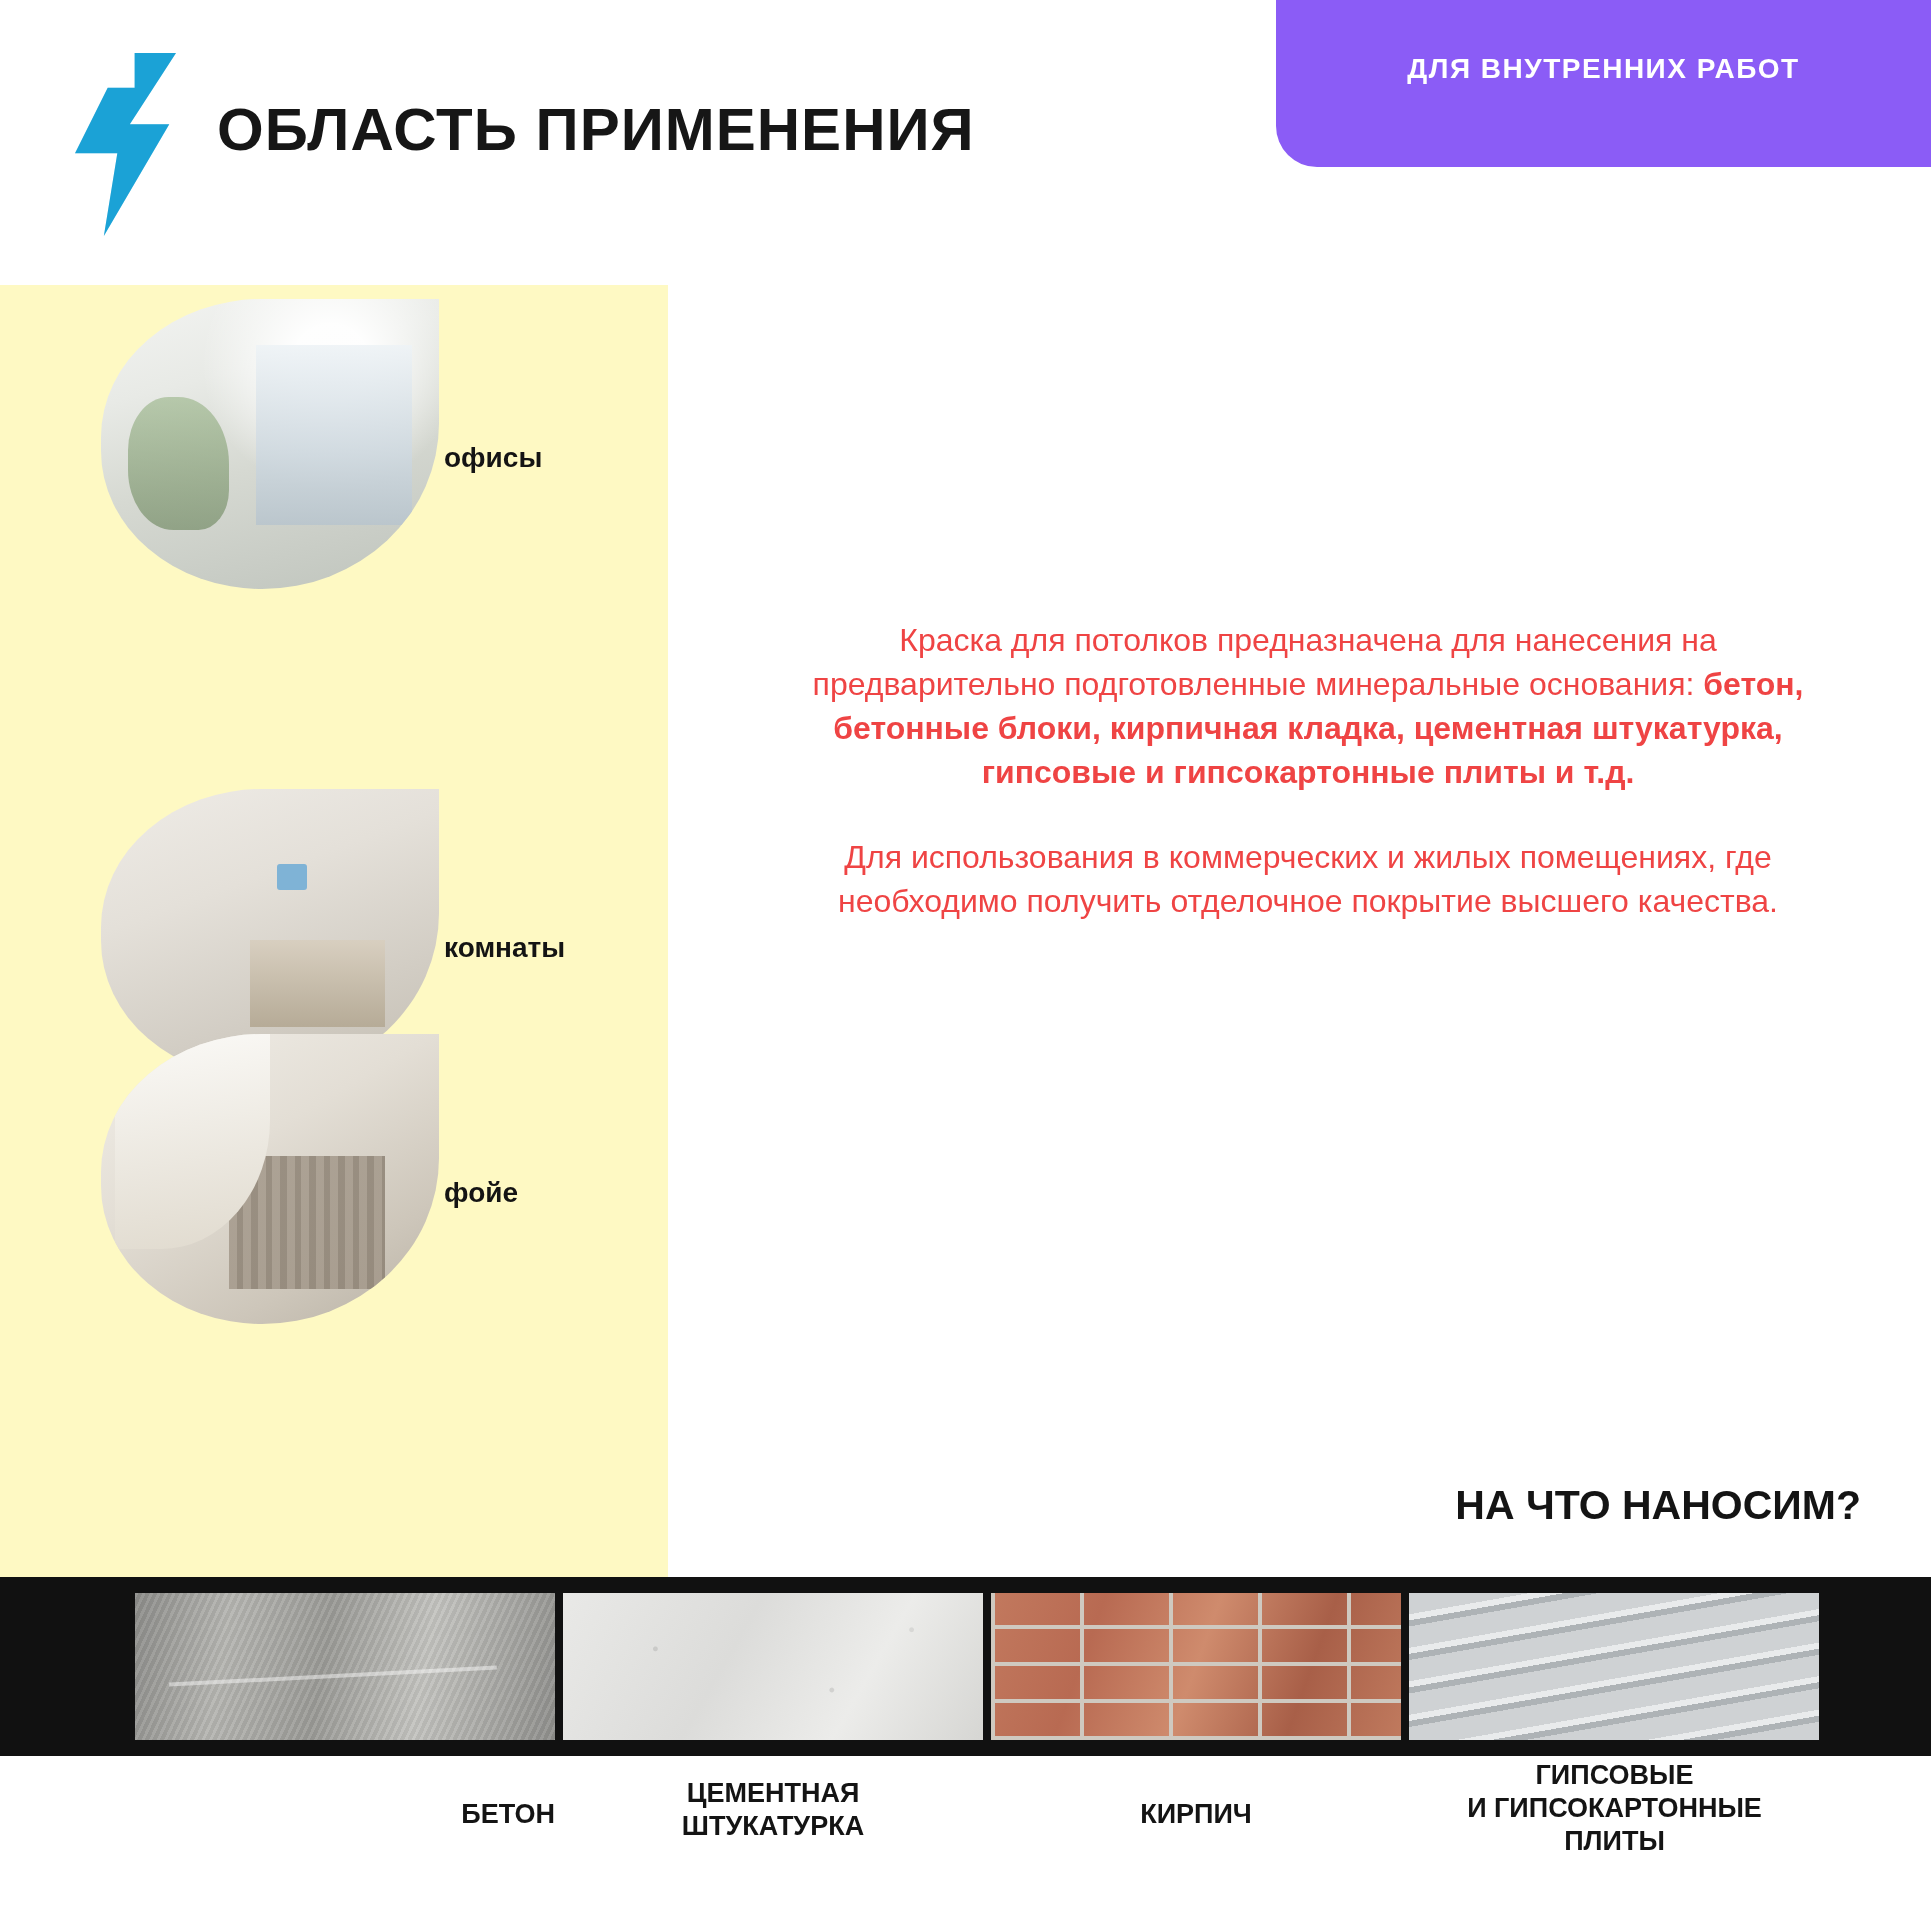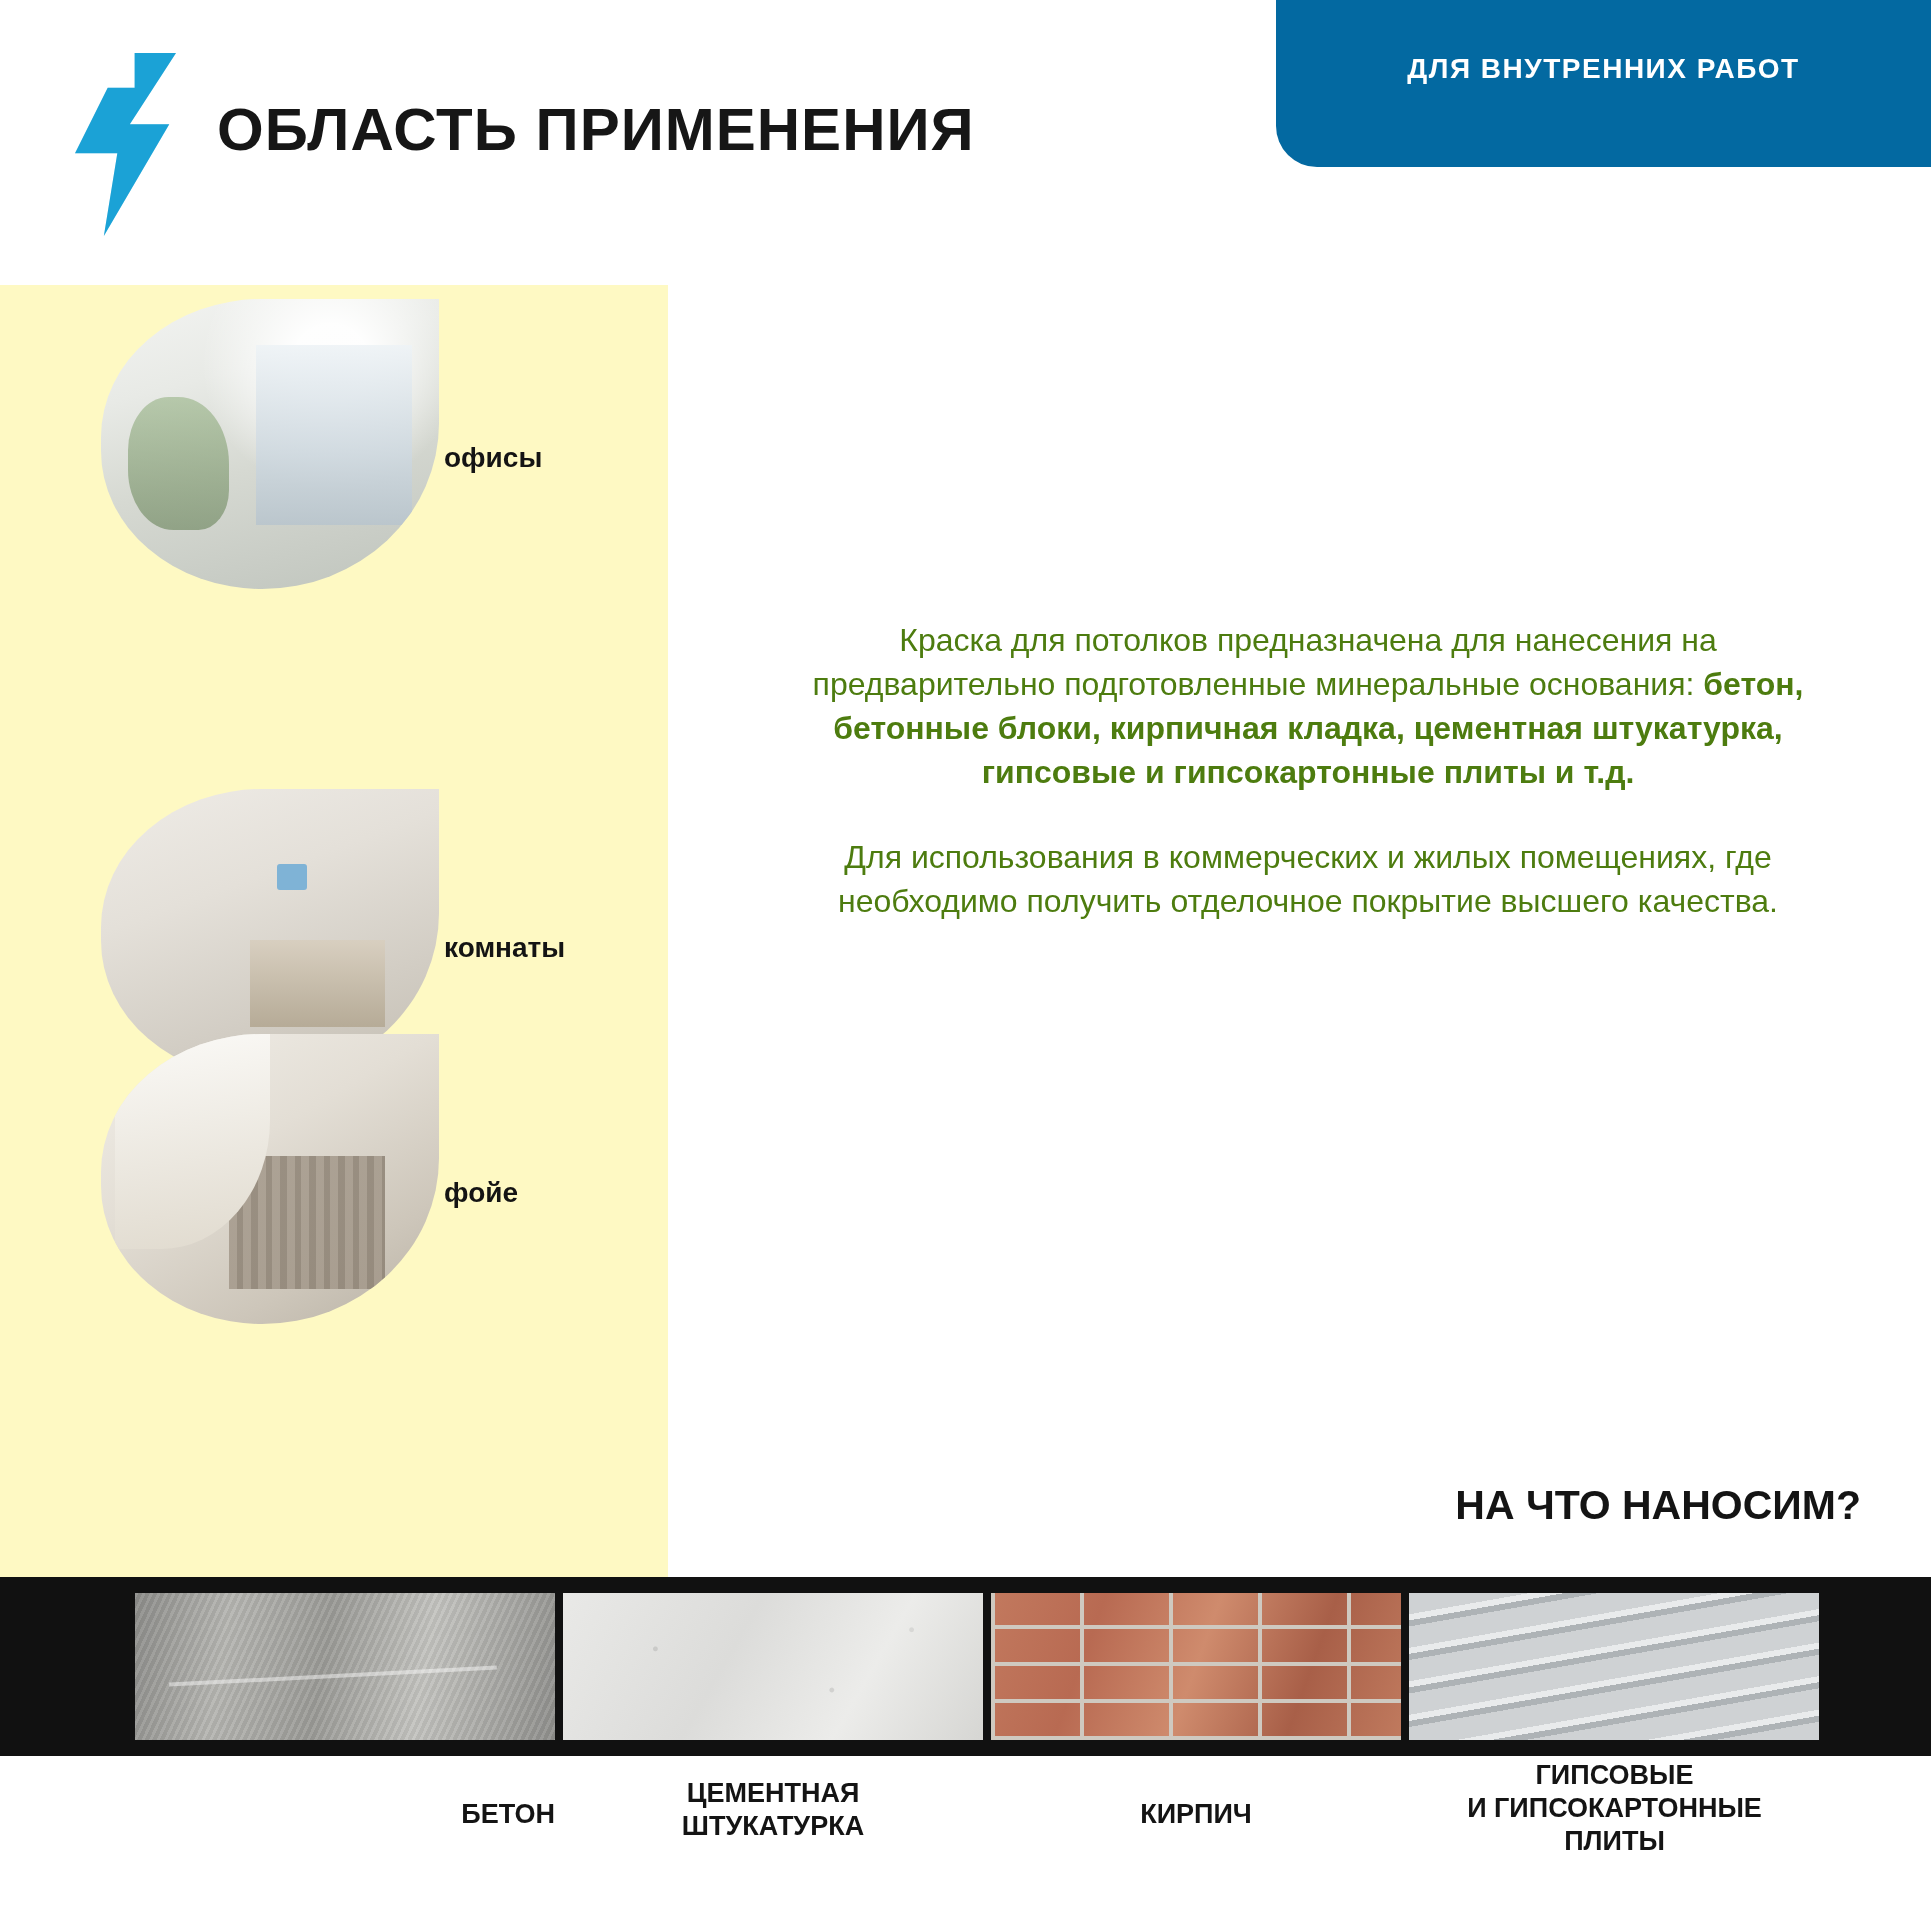--- a/index.html
+++ b/index.html
@@ -19,21 +19,21 @@
   .title {
     position:absolute; left:217px; top:95px;
     font-size:60px; font-weight:bold; letter-spacing:1px;
     color:#161616;
     white-space:nowrap;
   }
 
   .badge {
     position:absolute; right:0; top:0;
     width:655px; height:167px;
-    background:#0369a1;
+    background:#8b5cf6;
     border-bottom-left-radius:41px;
     border-bottom-right-radius:0;
     display:flex; align-items:flex-start; justify-content:center;
     padding-top:53px;
   }
   .badge span {
     color:#ffffff; font-size:28px; font-weight:bold; letter-spacing:1.5px;
     white-space:nowrap;
   }
 
@@ -114,21 +114,21 @@
   .ph-foyer:after {
     content:""; position:absolute; left:4%; top:0; width:46%; height:74%;
     background:linear-gradient(170deg,#fbfaf7,#e0dace);
     border-bottom-right-radius:70% 60%;
   }
 
   
   .desc {
     position:absolute; left:811px; top:618px; width:994px;
     text-align:center;
-    font-size:32px; line-height:44px; color:#4d7c0f;
+    font-size:32px; line-height:44px; color:#ef4444;
   }
   .desc p + p { margin-top:41px; }
   .desc b { font-weight:bold; }
 
   .substrate-heading {
     position:absolute; right:70px; top:1482px;
     font-size:41px; font-weight:bold; color:#141414;
     white-space:nowrap;
   }
 

